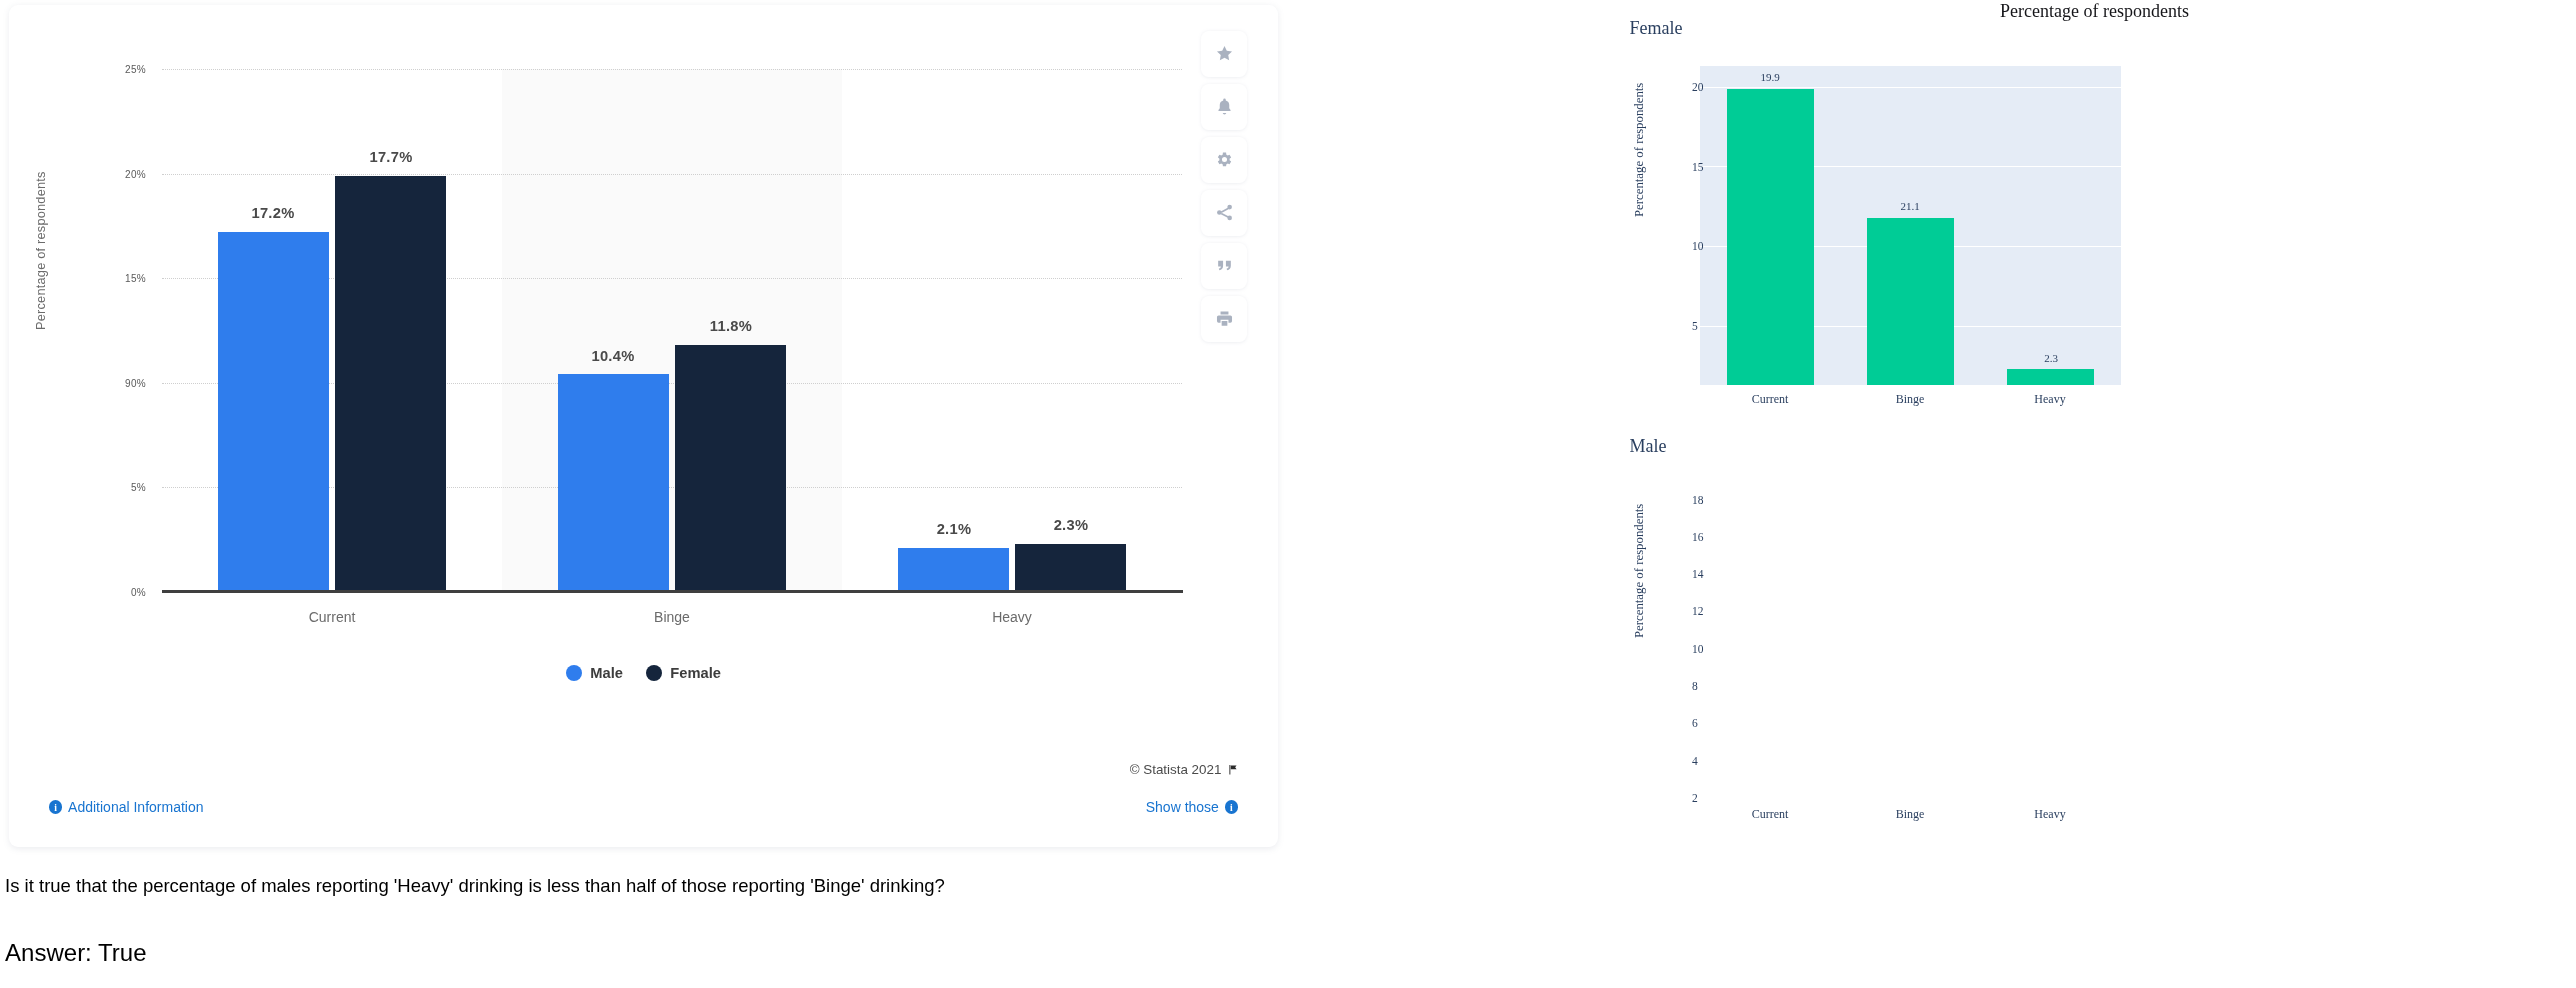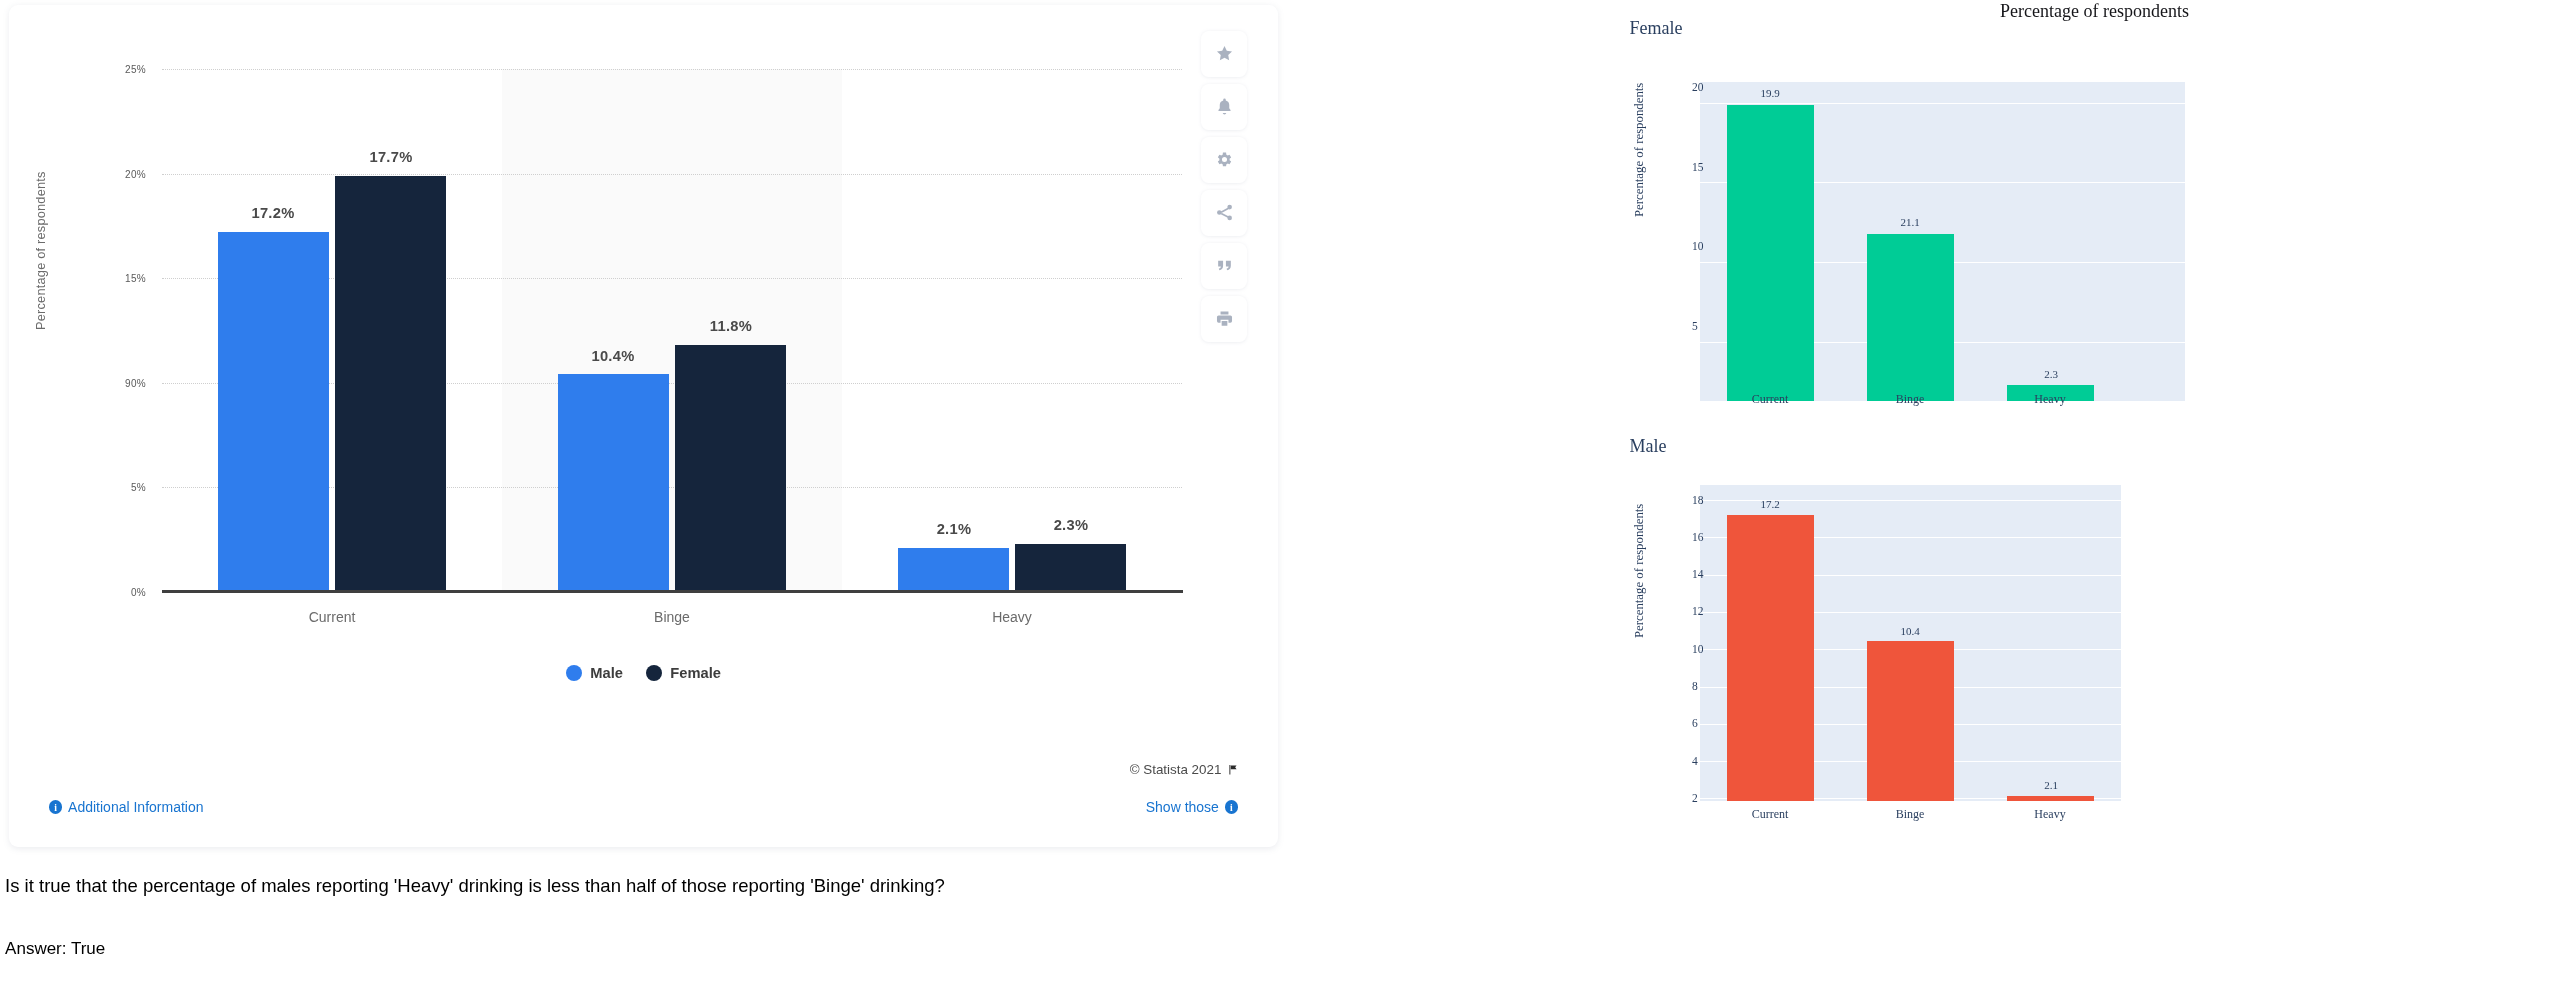--- a/index.html
+++ b/index.html
@@ -296,21 +296,21 @@
     left: 5.1px;
     top: 875px;
     font-size: 18.5px;
     color: #000000;
     white-space: nowrap;
   }
   #qa-answer {
     position: absolute;
     left: 5.1px;
     top: 939px;
-    font-size: 17px;
+    font-size: 24px;
     color: #000000;
     white-space: nowrap;
   }
 </style>
 </head>
 <body>
 
 <div id="statista-bg"></div>
 
 <div id="statista-card">
@@ -415,52 +415,35 @@
 <div class="xtick-label" style="left: 323px; top: 604px;">Current</div>
     <div class="xtick-label" style="left: 663px; top: 604px;">Binge</div>
     <div class="xtick-label" style="left: 1003px; top: 604px;">Heavy</div>
   </div>
 
 <div id="right-panel">
   <div id="right-title">Percentage of respondents</div>
 
   <div class="facet-subtitle" style="left:16.6px; top:18px;">Female</div>
   <div class="facet-ylabel" style="left:19px; top:217px;">Percentage of respondents</div>
-  <div class="facet-plot" id="facet-plot-female" style="left:87px; top:82px; width:485px; height:319px;">
+  <div class="facet-plot" id="facet-plot-female" style="left:87px; top:66px; width:421px; height:319px;">
       <div class="facet-grid" style="top: 260px;"></div>
       <div class="facet-grid" style="top: 180px;"></div>
       <div class="facet-grid" style="top: 100px;"></div>
       <div class="facet-grid" style="top: 21px;"></div>
       <div class="facet-bar female" style="left: 27px; width: 87px; height: 296px;"></div>
       <div class="facet-bar-label" style="left: 70px; top: 5.1px;">19.9</div>
       <div class="facet-bar female" style="left: 167px; width: 87px; height: 167px;"></div>
       <div class="facet-bar-label" style="left: 210px; top: 134px;">21.1</div>
       <div class="facet-bar female" style="left: 307px; width: 87px; height: 16px;"></div>
       <div class="facet-bar-label" style="left: 351px; top: 286px;">2.3</div>
     </div>
 
   <div class="facet-subtitle" style="left:16.6px; top:436px;">Male</div>
   <div class="facet-ylabel" style="left:19px; top:638px;">Percentage of respondents</div>
-  <div class="facet-plot" id="facet-plot-male" style="left:87px; top:485px; width:421px; height:316px;">
-      <div class="facet-grid" style="top: 313px;"></div>
-      <div class="facet-grid" style="top: 276px;"></div>
-      <div class="facet-grid" style="top: 239px;"></div>
-      <div class="facet-grid" style="top: 202px;"></div>
-      <div class="facet-grid" style="top: 164px;"></div>
-      <div class="facet-grid" style="top: 127px;"></div>
-      <div class="facet-grid" style="top: 90px;"></div>
-      <div class="facet-grid" style="top: 52px;"></div>
-      <div class="facet-grid" style="top: 15px;"></div>
-      <div class="facet-bar male" style="left: 27px; width: 87px; height: 286px;"></div>
-      <div class="facet-bar-label" style="left: 70px; top: 12.6px;">17.2</div>
-      <div class="facet-bar male" style="left: 167px; width: 87px; height: 160px;"></div>
-      <div class="facet-bar-label" style="left: 210px; top: 140px;">10.4</div>
-      <div class="facet-bar male" style="left: 307px; width: 87px; height: 4.7px;"></div>
-      <div class="facet-bar-label" style="left: 351px; top: 294px;">2.1</div>
-    </div>
 <div class="facet-ytick" style="left: 79px; top: 326px; width: 0px; right: auto; transform: translate(-100%, -50%);">5</div>
     <div class="facet-ytick" style="left: 79px; top: 246px; width: 0px; right: auto; transform: translate(-100%, -50%);">10</div>
     <div class="facet-ytick" style="left: 79px; top: 167px; width: 0px; right: auto; transform: translate(-100%, -50%);">15</div>
     <div class="facet-ytick" style="left: 79px; top: 87px; width: 0px; right: auto; transform: translate(-100%, -50%);">20</div>
     <div class="facet-xtick" style="left: 157px; top: 392px;">Current</div>
     <div class="facet-xtick" style="left: 297px; top: 392px;">Binge</div>
     <div class="facet-xtick" style="left: 437px; top: 392px;">Heavy</div>
     <div class="facet-ytick" style="left: 79px; top: 798px; width: 0px; right: auto; transform: translate(-100%, -50%);">2</div>
     <div class="facet-ytick" style="left: 79px; top: 761px; width: 0px; right: auto; transform: translate(-100%, -50%);">4</div>
     <div class="facet-ytick" style="left: 79px; top: 723px; width: 0px; right: auto; transform: translate(-100%, -50%);">6</div>

